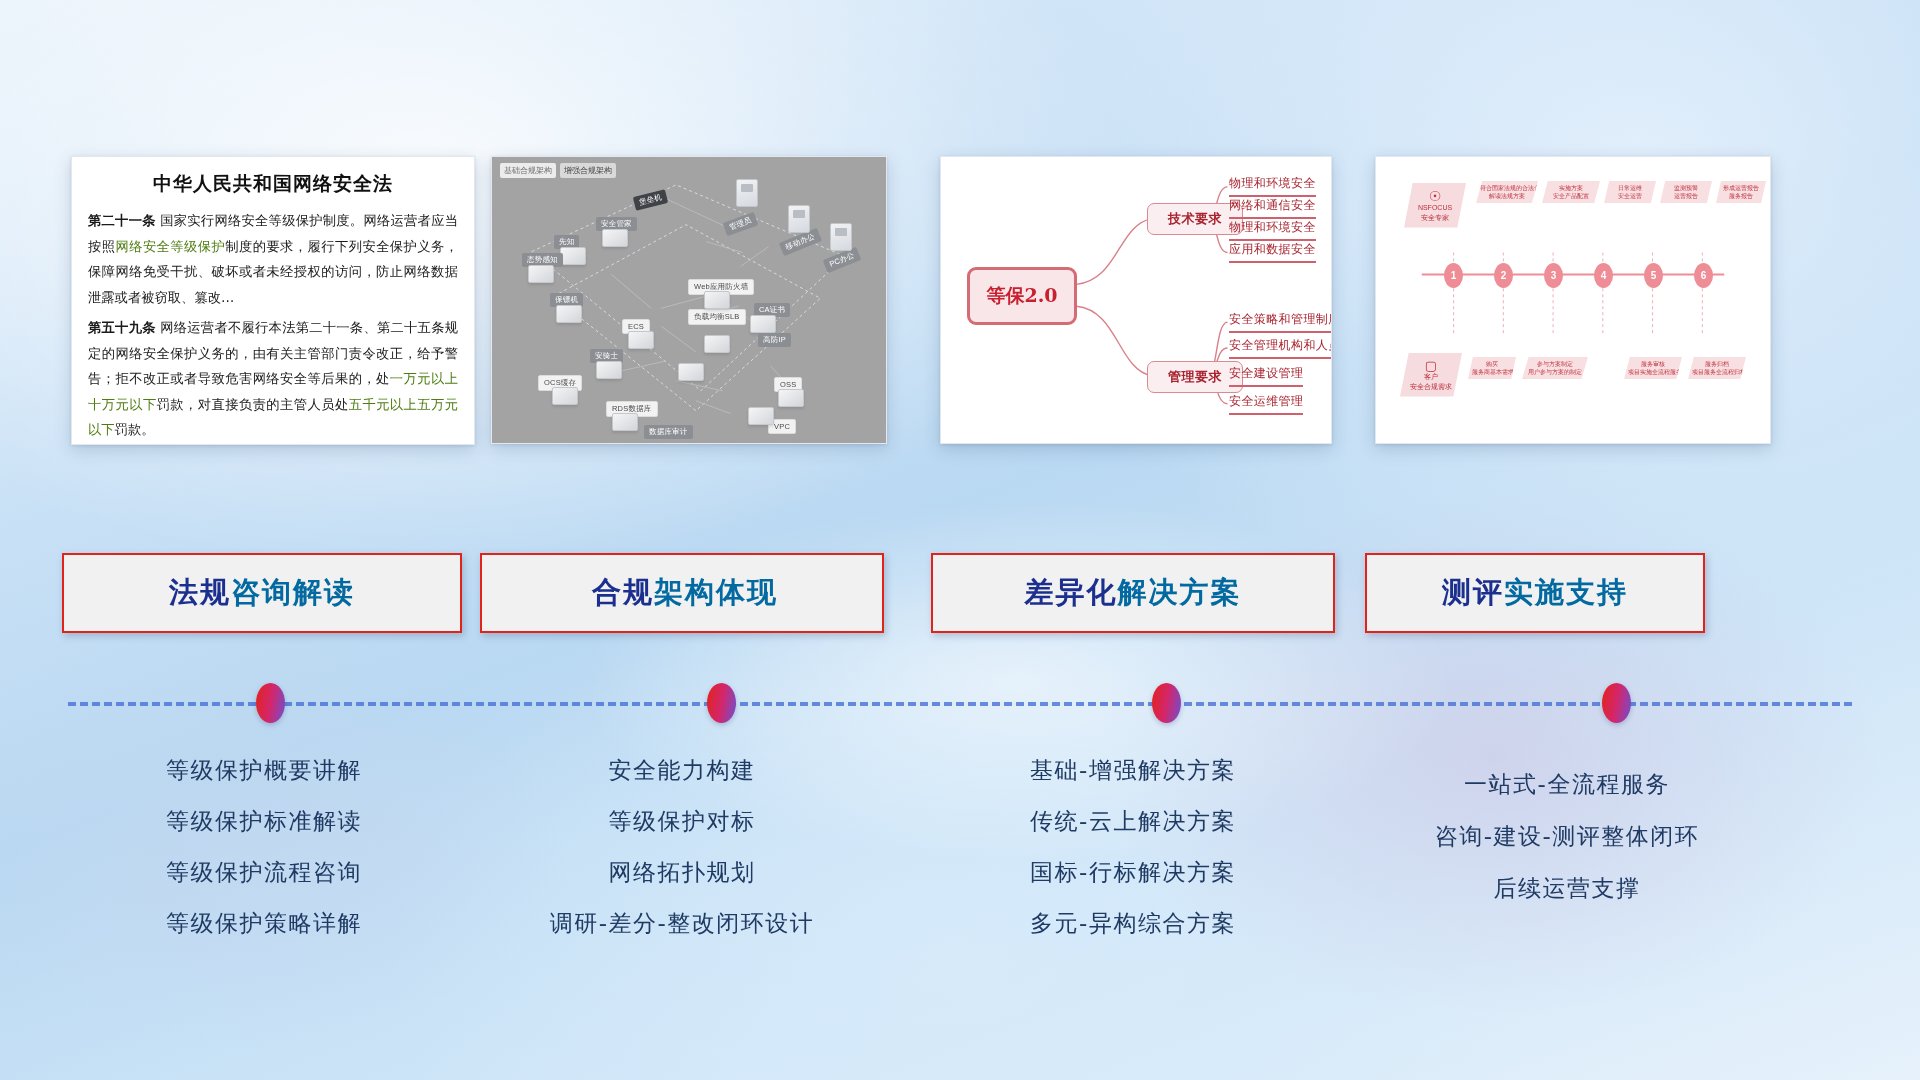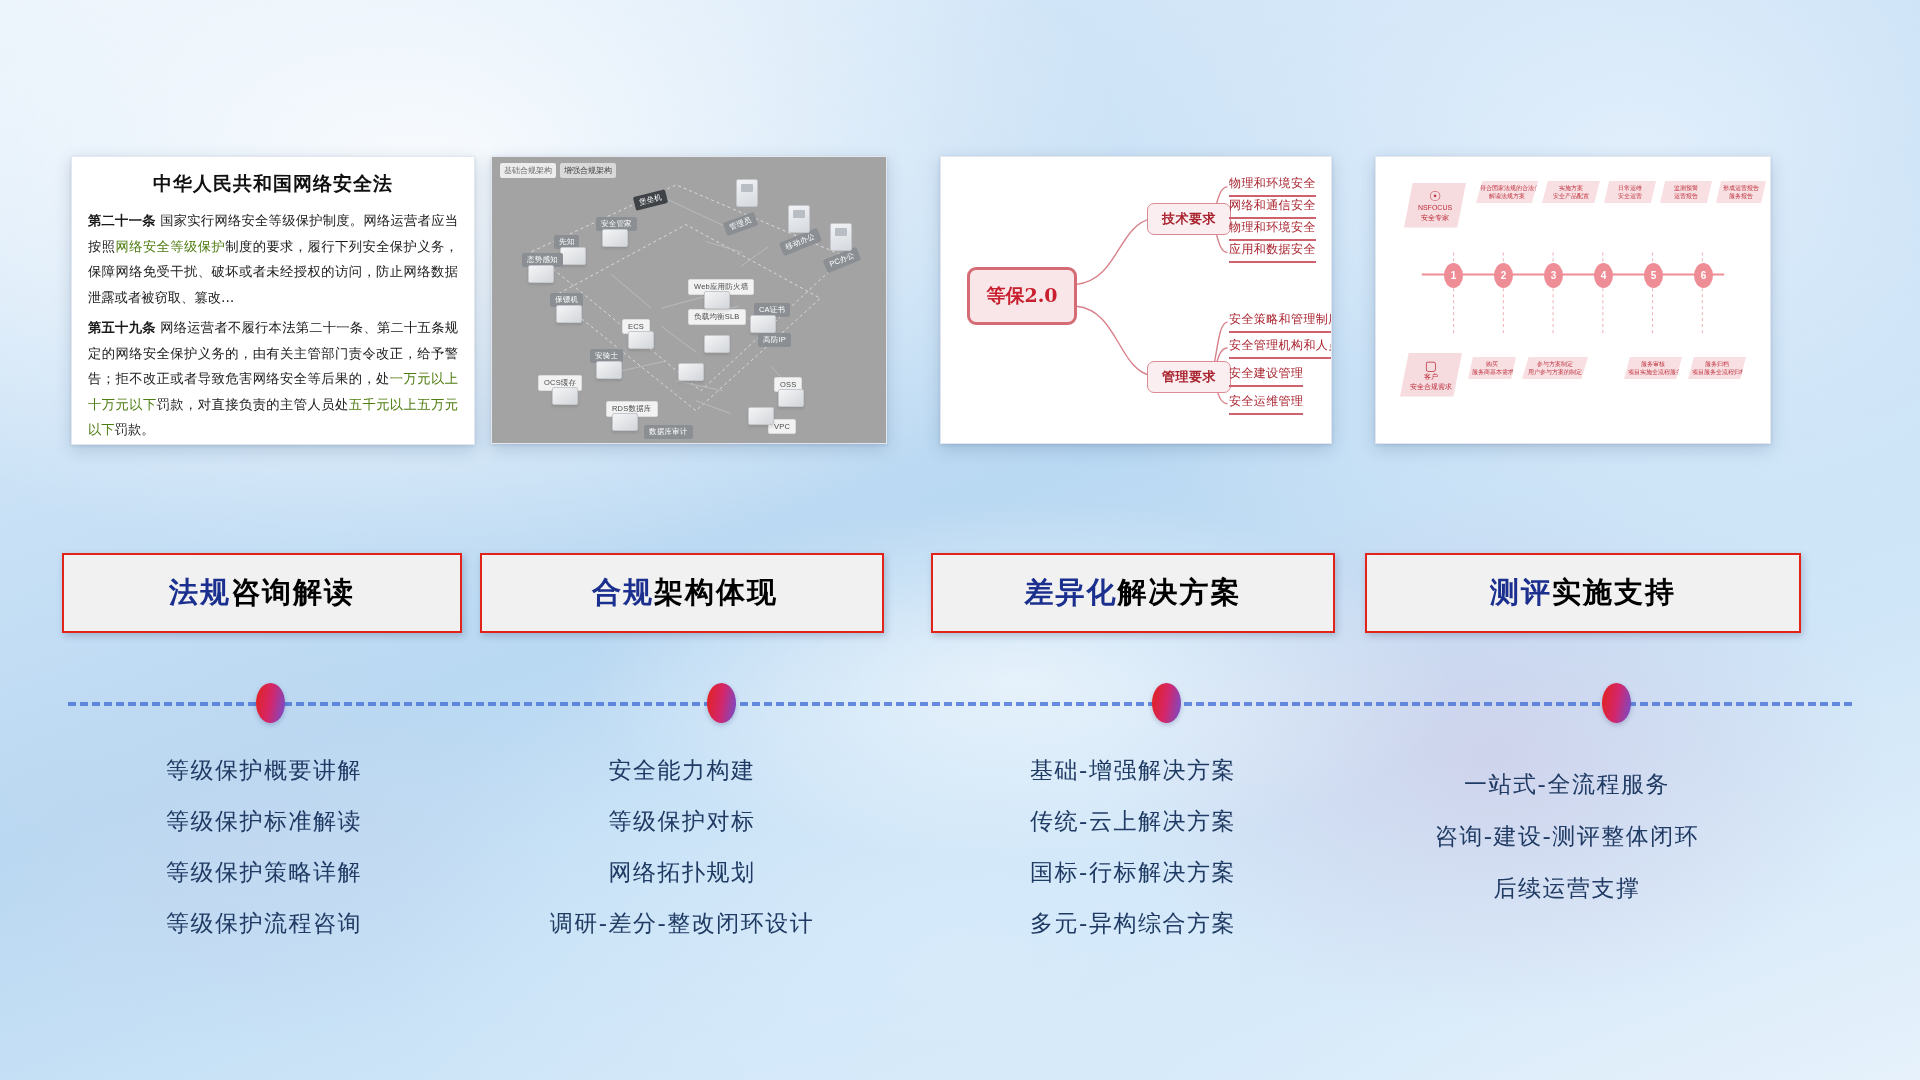--- a/index.html
+++ b/index.html
@@ -99,21 +99,21 @@
   }
   .mroot {
     left:26px; top:110px; width:110px; height:58px;
     border:3px solid #d46b75; border-radius:9px; background:#f8e6e8;
     color:#c8202e; font-size:19px; font-weight:700;
     display:flex; align-items:center; justify-content:center;
   }
   .mbranch {
     border:1.6px solid #d98a92; border-radius:7px; background:#fbeef0;
     color:#a8232e; font-size:13px; font-weight:700;
-    padding:6px 14px; letter-spacing:.5px;
+    padding:6px 20px; letter-spacing:.5px;
   }
   .mleaf {
     color:#a8232e; font-size:12px; letter-spacing:.4px;
     padding-bottom:3px; border-bottom:2.2px solid #cf616c;
   }
 
   
   .nsf { position:absolute; inset:0; background:#fff; }
   .nsf svg { position:absolute; inset:0; }
   .chip {
@@ -138,27 +138,27 @@
   
   .titlebox {
     position:absolute; top:553px; left:0; width:404px; height:80px;
     background:#f1f1f1; border:2px solid #e2231a;
     box-shadow:2px 3px 7px rgba(60,80,120,.28);
     display:flex; align-items:center; justify-content:center;
   }
   .col.c0 .titlebox { left:4px;  width:400px; }
   .col.c1 .titlebox { left:-25px; width:404px;padding-left:6px; }
   .col.c2 .titlebox { left:-24px; width:404px; }
-  .col.c3 .titlebox { left:-20px; width:436px; }
+  .col.c3 .titlebox { left:-20px; width:340px; }
   .titlebox .t {
     font-family:"DejaVu Sans","Liberation Sans",sans-serif;
     font-size:29px; font-weight:700; letter-spacing:2px; white-space:nowrap;
   }
   .titlebox .t .a { color:#1b2f8f; }
-  .titlebox .t .b { color:#000000; }
+  .titlebox .t .b { color:#0369a1; }
 
   
   #timeline { position:absolute; left:0; top:683px; width:1920px; height:40px; z-index:3; }
   #timeline .line {
     position:absolute; left:68px; right:68px; top:19px; height:0;
     border-top:4px dashed #4a74d8; opacity:.82;
   }
   .dot {
     position:absolute; top:0; width:29px; height:40px; border-radius:50%;
     background:linear-gradient(100deg,#e2231a 0%,#d4266a 50%,#6f4fd0 100%);
@@ -206,22 +206,22 @@
 
     <div class="titlebox">
       <div class="t">
         <span class="a">法规</span><span class="b">咨询解读</span>
       </div>
     </div>
 
     <div class="bullets">
       <div class="li">等级保护概要讲解</div>
       <div class="li">等级保护标准解读</div>
+      <div class="li">等级保护流程咨询</div>
       <div class="li">等级保护策略详解</div>
-      <div class="li">等级保护流程咨询</div>
     </div>
   </div>
 
   <div class="col c1">
 
     <div class="thumb">
       <div class="arch">
         <div class="tabs">
           <div class="tab">基础合规架构</div>
           <div class="tab sel">增强合规架构</div>

